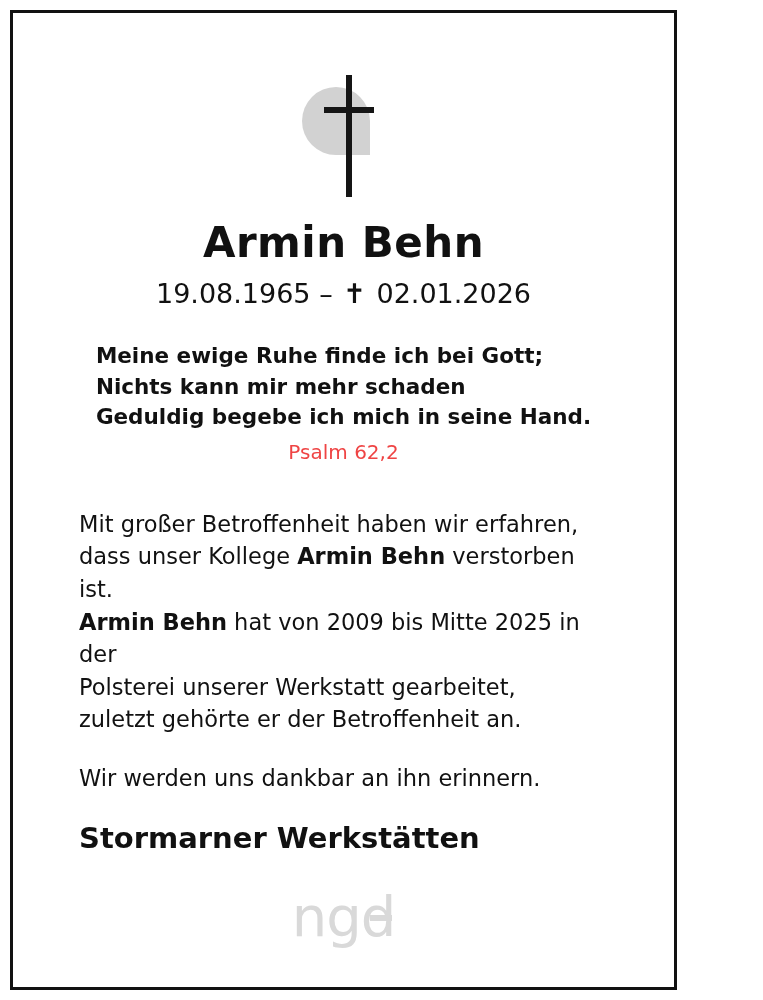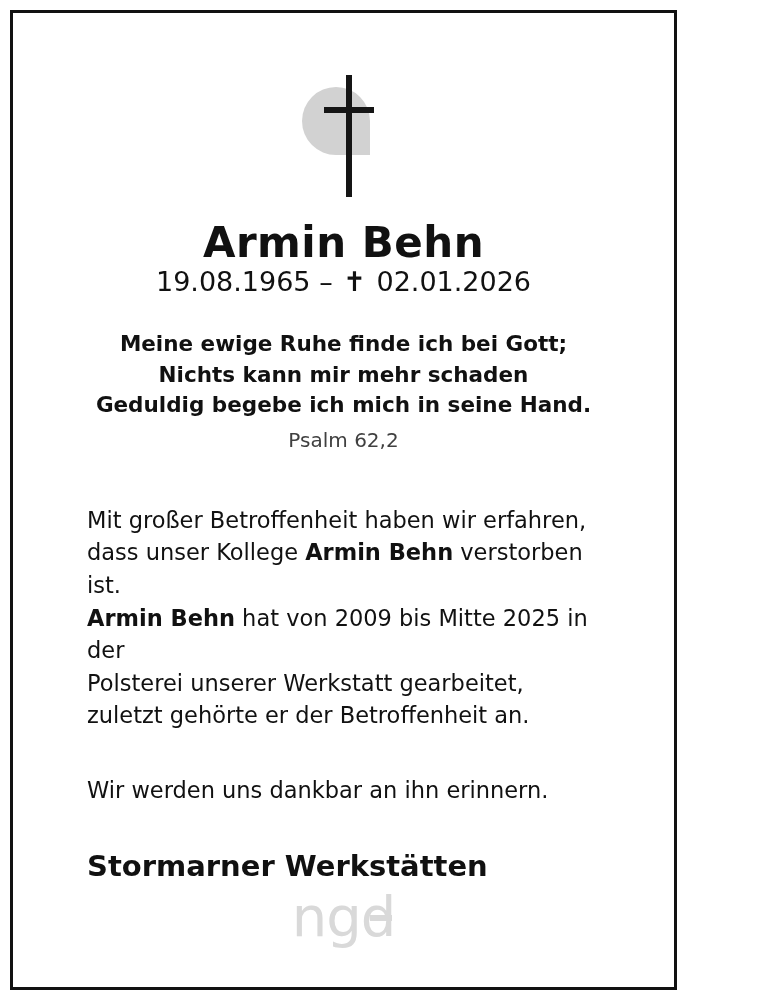--- a/index.html
+++ b/index.html
@@ -71,61 +71,62 @@
   .name {
     margin-top: 20px;
     font-size: 42px;
     font-weight: 700;
     letter-spacing: 0.5px;
     line-height: 1.1;
     text-align: center;
     color: #111111;
   }
   .dates {
+    margin-top: 12px;
     font-size: 27px;
     font-weight: 400;
     text-align: left;
     color: #111111;
     white-space: nowrap;
   }
   .dates .cross-glyph {
     font-weight: 700;
     padding: 0 2px;
   }
 
   
   .verse {
     margin-top: 32px;
-    text-align: center;
+    text-align: left;
     font-size: 21.5px;
     font-weight: 700;
     line-height: 1.42;
     color: #111111;
   }
   .verse-source {
     margin-top: 7px;
     text-align: center;
     font-size: 20px;
     font-weight: 400;
-    color: #404040;
+    color: #ef4444;
   }
 
   
   .body-block {
     width: 100%;
     box-sizing: border-box;
     padding: 0 66px;
     margin-top: 44px;
     font-size: 22.5px;
     line-height: 1.45;
     color: #111111;
     text-align: left;
   }
   .body-block p {
-    margin: 8px;
+    margin: 0;
   }
   .para-gap {
     height: 26px;
   }
   .para-gap-small {
     height: 22px;
   }
   .b {
     font-weight: 700;
   }

